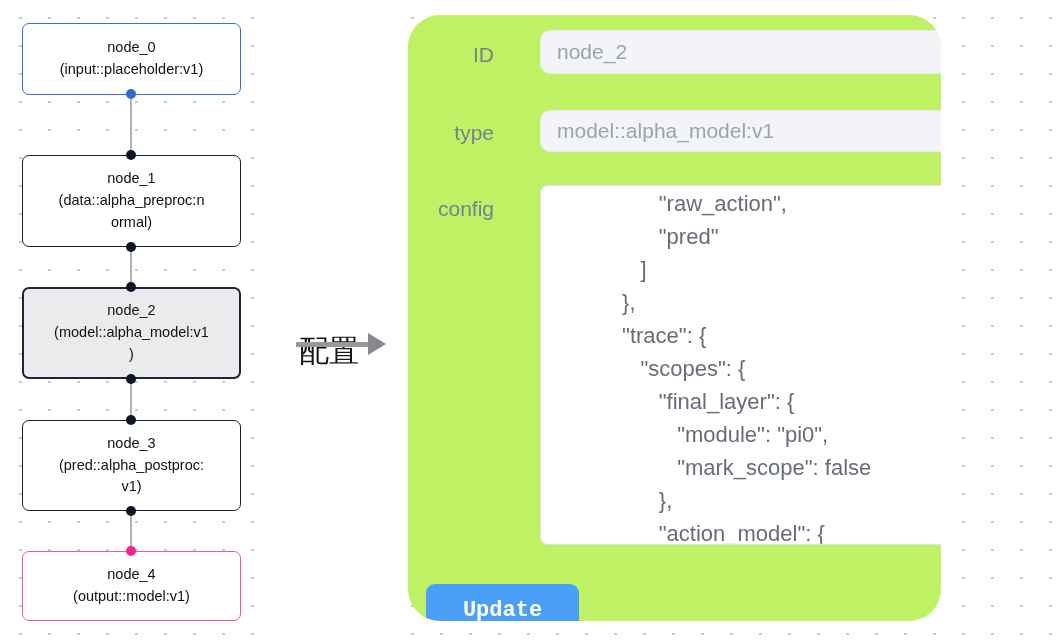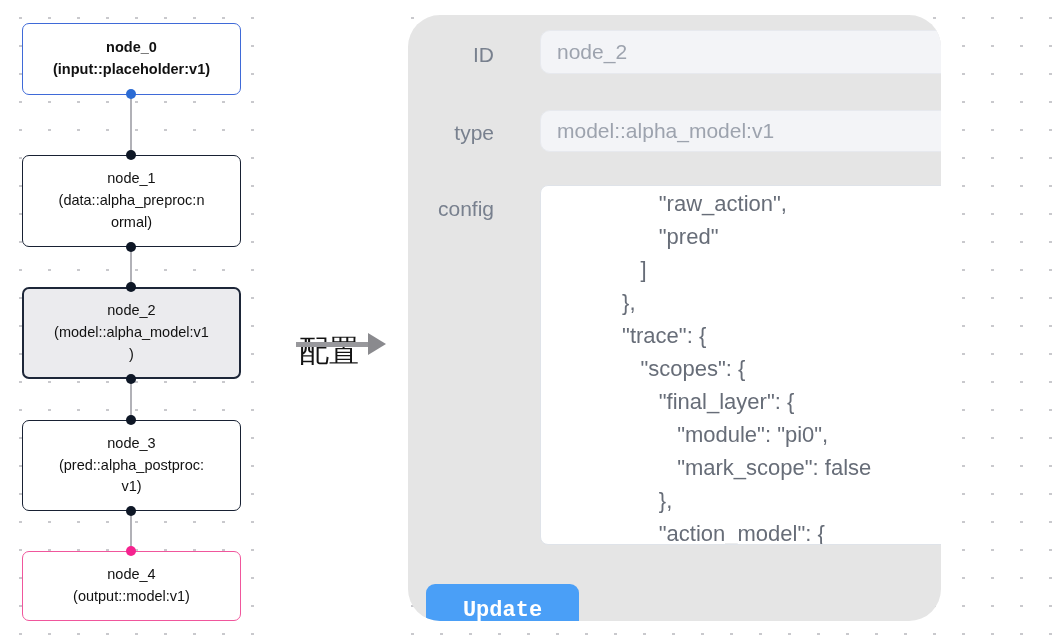--- a/index.html
+++ b/index.html
@@ -12,21 +12,21 @@
           background-image:radial-gradient(circle, #c9c9cd 1.4px, rgba(0,0,0,0) 1.5px);
           background-size:29px 28px; }
   .dots-left  { left:0;   width:272px; background-position:6px 4px; }
   .dots-right { left:391px; right:0;  background-position:7px 4px; }
 
   
   .node { position:absolute; left:22px; width:219px; background:#ffffff;
           border-radius:7px; display:flex; align-items:center; justify-content:center;
           text-align:center; font-size:14.5px; line-height:1.5; color:#111;
           white-space:pre-line; }
-  .node--input    { border:1.6px solid #3f6ad8;font-weight:bold; }
+  .node--input    { border:1.6px solid #3f6ad8; }
   .node--default  { border:1.6px solid #182133; }
   .node--selected { border:2.6px solid #1d2638; background:#ebebee; }
   .node--output   { border:1.6px solid #f0569c; }
 
   .edge { position:absolute; left:130px; width:1.6px; background:#b1b1b7; }
 
   .handle { position:absolute; width:10px; height:10px; border-radius:50%;
             transform:translate(-50%,-50%); }
   .handle--dark { background:#0e1726; }
   .handle--blue { background:#2b6bd4; }
@@ -37,21 +37,21 @@
                     color:#141414;margin-top:36px; }
   .transfer-arrow { position:absolute; left:296px; top:333px; width:92px; height:22px;
                     display:flex; align-items:center; }
   .transfer-arrow .shaft { width:72px; height:5px; background:#98989c; }
   .transfer-arrow .head  { width:0; height:0; border-top:11px solid transparent;
                            border-bottom:11px solid transparent;
                            border-left:18px solid #8a8a8e; }
 
   
   .panel { position:absolute; left:408px; top:15px; width:533px; height:606px;
-           background:#e5e5e5; border-radius:32px; overflow:hidden; }
+           background:#bef264; border-radius:32px; overflow:hidden; }
   .panel-label { position:absolute; left:0; width:86px; text-align:right;
                  font-size:21px; color:#78808e; }
   .lbl-id     { top:28px; }
   .lbl-type   { top:106px; }
   .lbl-config { top:182px;padding-left:22px; }
 
   .panel-input { position:absolute; left:132px; width:490px; height:44px;
                  background:#f3f4f7; border:1px solid #e7e9ee; border-radius:10px;
                  font-size:21px; color:#9da3ae; padding:0 16px; outline:none;
                  font-family:"Liberation Sans","DejaVu Sans",sans-serif; }

